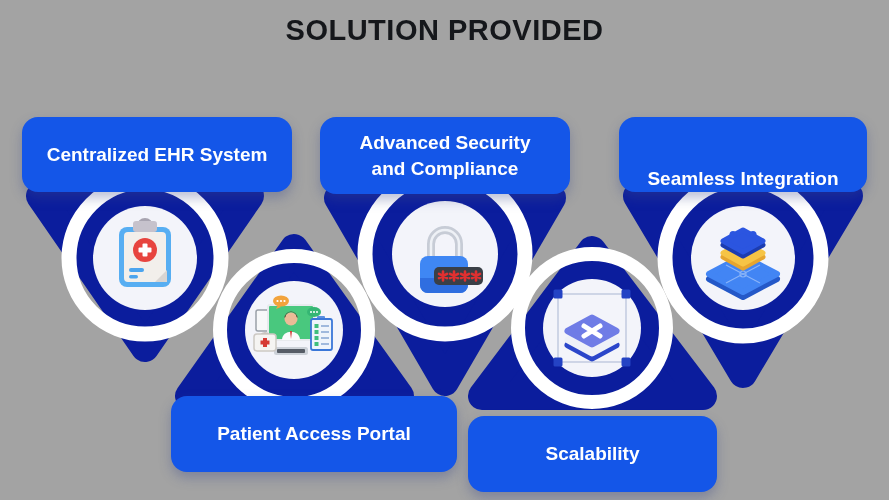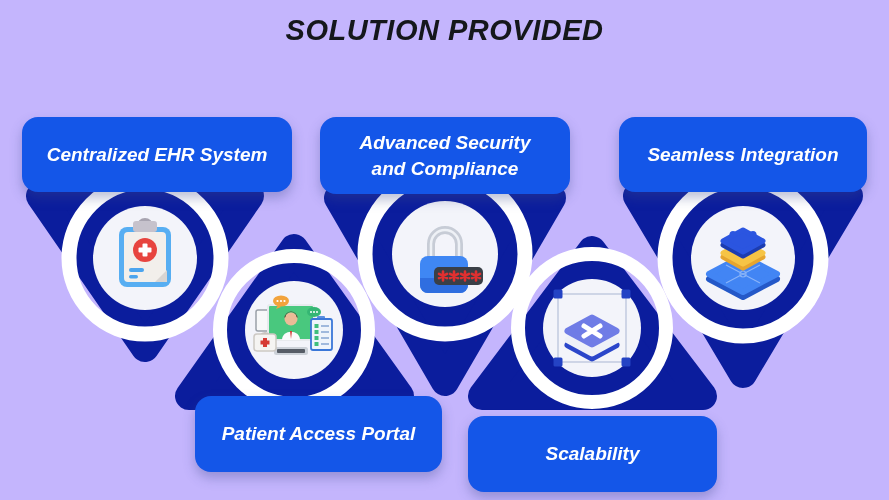--- a/index.html
+++ b/index.html
@@ -1,28 +1,28 @@
 <!DOCTYPE html>
 <html><head>
 <meta charset="utf-8">
 <style>
   html,body{margin:0;padding:0;background:#ffffff;}
-  .stage{position:relative;width:889px;height:500px;background:#c4b5fd;overflow:hidden;
-         font-family:"Liberation Sans","DejaVu Sans",sans-serif;font-style:italic;}
+  .stage{position:relative;width:889px;height:500px;background:#a3a3a3;overflow:hidden;
+         font-family:"Liberation Sans","DejaVu Sans",sans-serif;}
   .page-title{position:absolute;left:0;top:14px;width:889px;text-align:center;
               font-size:29px;font-weight:800;letter-spacing:.5px;color:#15171b;}
   .funnel-svg{position:absolute;left:0;top:0;z-index:1;}
   .hdr{position:absolute;z-index:2;background:#1456e8;border-radius:16px;
        display:flex;align-items:center;justify-content:center;text-align:center;
        color:#ffffff;font-size:19px;font-weight:600;line-height:26px;white-space:pre-line;
        box-shadow:0 6px 12px rgba(60,75,140,.35);}
   .hdr-1{left:22px; top:117px;width:270px;height:75px;}
   .hdr-2{left:320px;top:117px;width:250px;height:77px;}
-  .hdr-3{left:619px;top:117px;width:248px;height:75px;}
-  .hdr-4{left:171px;top:396px;width:247px;height:76px;margin-left:24px;}
+  .hdr-3{left:619px;top:117px;width:248px;height:75px;align-items:flex-end;}
+  .hdr-4{left:171px;top:396px;width:286px;height:76px;}
   .hdr-5{left:468px;top:416px;width:249px;height:76px;}
 </style>
 </head>
 <body>
 
 <div class="stage">
 
   <div class="page-title">SOLUTION PROVIDED</div>
 
   <svg class="funnel-svg" width="889" height="500" viewBox="0 0 889 500">

